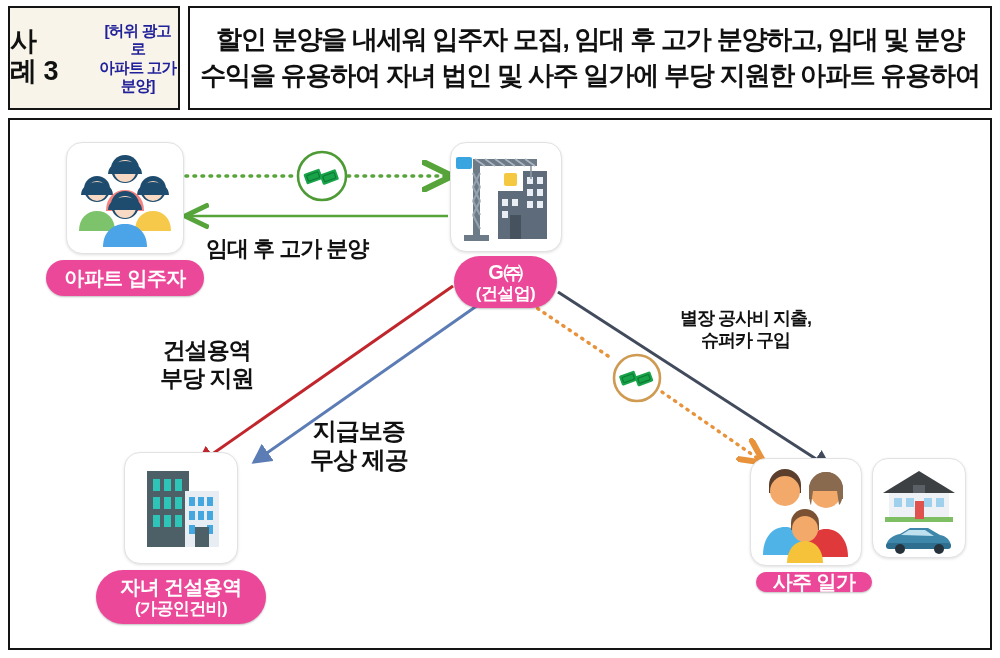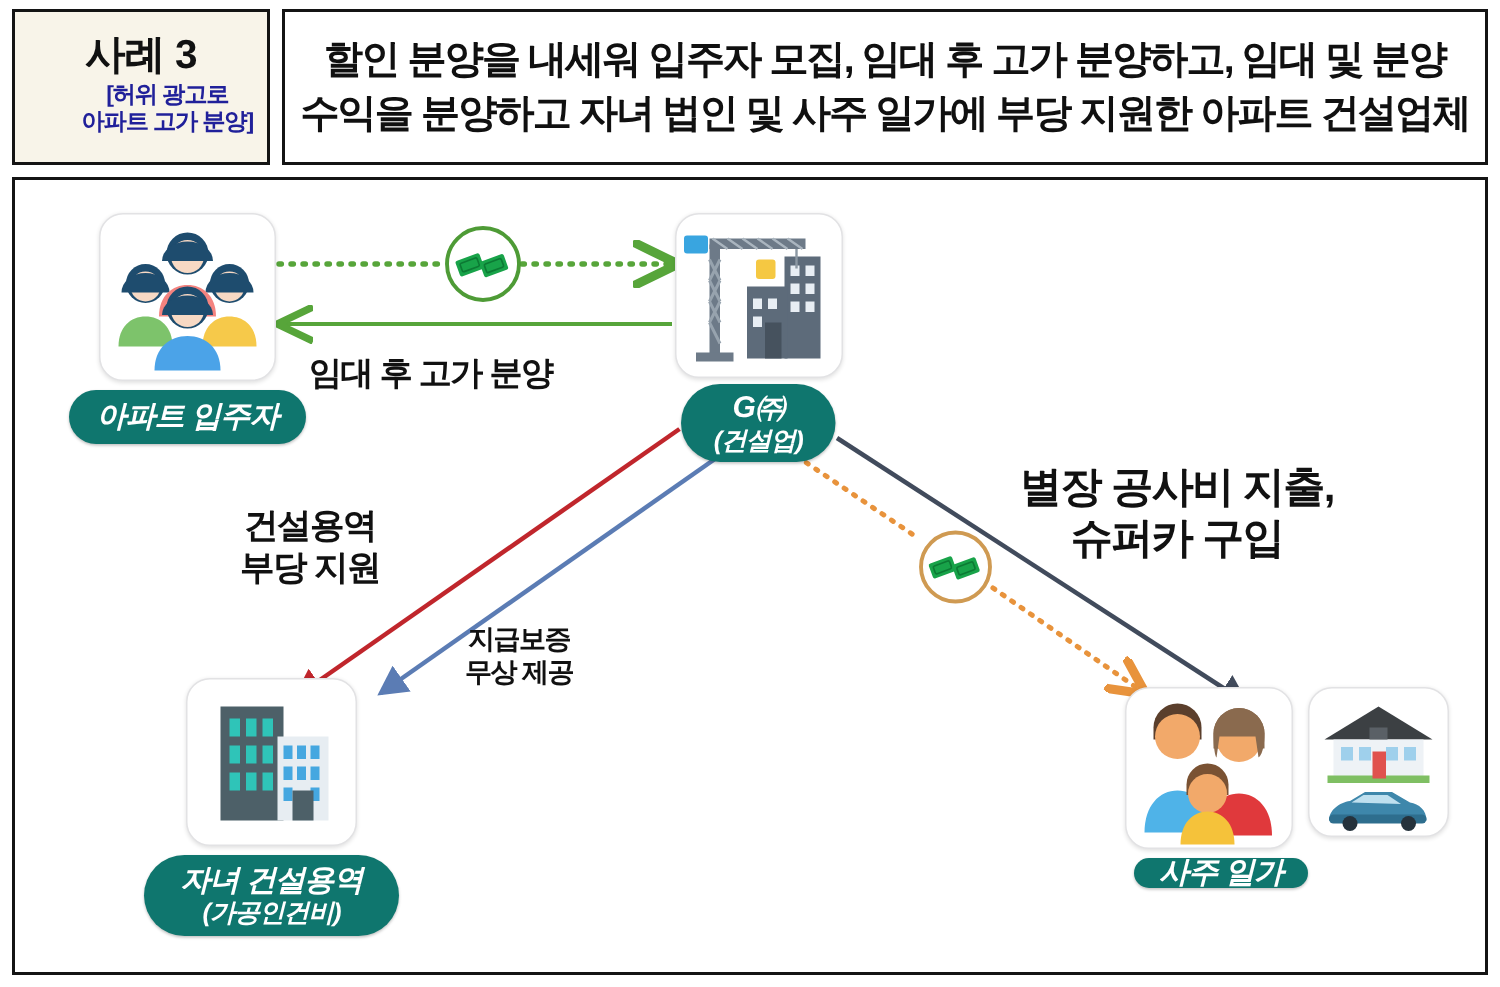--- a/index.html
+++ b/index.html
@@ -17,21 +17,21 @@
   
   #header-row{
     position:absolute;left:8px;top:6px;
     width:984px;height:104px;
     display:flex;align-items:stretch;gap:8px;
   }
   #case-box{
     width:172px;
     border:2px solid #141414;
     background:#f8f4e9;
-    display:flex;flex-direction:column;
+    display:flex;flex-direction:row;
     align-items:center;justify-content:center;
     box-sizing:border-box;
     padding:2px 0 4px 0;
   }
   #case-title{
     font-size:27px;font-weight:bold;color:#111111;
     letter-spacing:-0.5px;line-height:1.1;
   }
   #case-sub{
     margin-top:3px;
@@ -69,31 +69,30 @@
     position:absolute;
     background:#ffffff;
     border:1px solid #e2e2e4;
     border-radius:16px;
     box-shadow:0 1px 3px rgba(0,0,0,.12);
     display:flex;align-items:center;justify-content:center;
     overflow:hidden;
   }
   .badge{
     position:absolute;
-    background:#0f766e;
+    background:#ec4899;
     color:#ffffff;
     border-radius:999px;
     font-weight:bold;
     text-align:center;
     display:flex;flex-direction:column;
     align-items:center;justify-content:center;
     letter-spacing:-0.6px;
     box-shadow:0 1px 2px rgba(0,0,0,.25);
     white-space:nowrap;
-    font-style:italic;
   }
   .badge .l1{font-size:20px;line-height:1.12;}
   .badge .l2{font-size:17px;line-height:1.12;}
 
   .edge-label{
     position:absolute;
     font-weight:bold;color:#111111;
     letter-spacing:-1px;line-height:1.22;
     text-align:center;white-space:nowrap;
   }
@@ -108,21 +107,21 @@
     <div id="case-box">
       <div id="case-title">사례 3</div>
       <div id="case-sub">
         <div>[허위 광고로</div>
         <div>아파트 고가 분양]</div>
       </div>
     </div>
 
     <div id="title-box">
       <div class="tl">할인 분양을 내세워 입주자 모집, 임대 후 고가 분양하고, 임대 및 분양</div>
-      <div class="tl">수익을 분양하고 자녀 법인 및 사주 일가에 부당 지원한 아파트 건설업체</div>
+      <div class="tl">수익을 유용하여 자녀 법인 및 사주 일가에 부당 지원한 아파트 유용하여</div>
     </div>
   </div>
 
   <div id="diagram">
 
     <svg id="edges" viewBox="0 0 980 528">
       <defs>
         <marker id="ah-green" markerWidth="9" markerHeight="9" refX="7" refY="4.5" orient="auto">
           <path d="M0,0.4 L8.4,4.5 L0,8.6" fill="none" stroke="#57a53a" stroke-width="1.7"></path>
         </marker>
@@ -323,25 +322,25 @@
       <span class="l1">사주 일가</span>
     </div>
 
     <div class="edge-label" style="left:150px;top:216px;font-size:23px;">
       <div>건설용역</div>
       <div>부당 지원</div>
     </div>
 
     <div class="edge-label" style="left:196px;top:116px;font-size:22px;">임대 후 고가 분양</div>
 
-    <div class="edge-label" style="left:300px;top:296px;font-size:18px;">
+    <div class="edge-label" style="left:300px;top:296px;font-size:24px;">
       <div>지급보증</div>
       <div>무상 제공</div>
     </div>
 
-    <div class="edge-label" style="left:670px;top:188px;font-size:28px;">
+    <div class="edge-label" style="left:670px;top:188px;font-size:18px;">
       <div>별장 공사비 지출,</div>
       <div>슈퍼카 구입</div>
     </div>
 
 
   </div>
 </div>
 
 </body></html>

